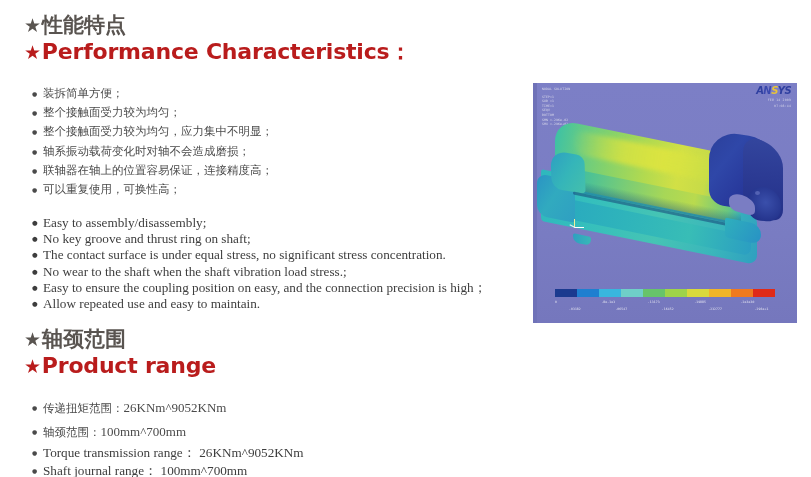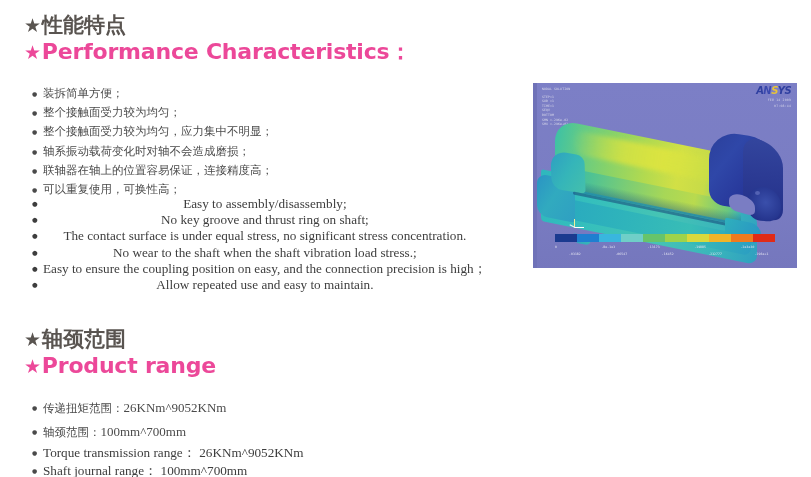--- a/index.html
+++ b/index.html
@@ -34,21 +34,21 @@
     font-weight: bold;
     color: #595450;
     letter-spacing: 0px;
     line-height: 26px;
     white-space: nowrap;
   }
   .heading-en {
     font-family: "DejaVu Sans", "Liberation Sans", sans-serif;
     font-size: 22px;
     font-weight: bold;
-    color: #ec4899;
+    color: #b91c1c;
     line-height: 28px;
     white-space: nowrap;
     letter-spacing: -0.2px;
   }
   .star {
     font-size: 19px;
     line-height: 1;
     margin-right: 1px;
   }
 
@@ -113,21 +113,21 @@
     line-height: 18px;
     white-space: nowrap;
   }
 
   
   .fea-figure {
     position: absolute;
     left: 533px;
     top: 83px;
     width: 264px;
-    height: 185px;
+    height: 240px;
     background: #7b7ec4;
     overflow: hidden;
   }
   .fea-canvas {
     position: absolute;
     inset: 0;
     background:
       linear-gradient(180deg, #7c7fc6 0%, #7a7dc3 55%, #7577bd 100%);
   }
   .fea-leftbar {
@@ -400,21 +400,21 @@
 
   <ul class="bullet-list bullet-cn" style="top:80px;">
     <li>装拆简单方便；</li>
     <li>整个接触面受力较为均匀；</li>
     <li>整个接触面受力较为均匀，应力集中不明显；</li>
     <li>轴系振动载荷变化时对轴不会造成磨损；</li>
     <li>联轴器在轴上的位置容易保证，连接精度高；</li>
     <li>可以重复使用，可换性高；</li>
   </ul>
 
-  <ul class="bullet-list bullet-en" style="top:192px;text-align:center;">
+  <ul class="bullet-list bullet-en" style="top:211px;">
     <li>Easy to assembly/disassembly;</li>
     <li>No key groove and thrust ring on shaft;</li>
     <li>The contact surface is under equal stress, no significant stress concentration.</li>
     <li>No wear to the shaft when the shaft vibration load stress.;</li>
     <li>Easy to ensure the coupling position on easy, and the connection precision is high；</li>
     <li>Allow repeated use and easy to maintain.</li>
   </ul>
 
   <div class="heading-block" style="top:326px;">
     <div class="heading-cn">

